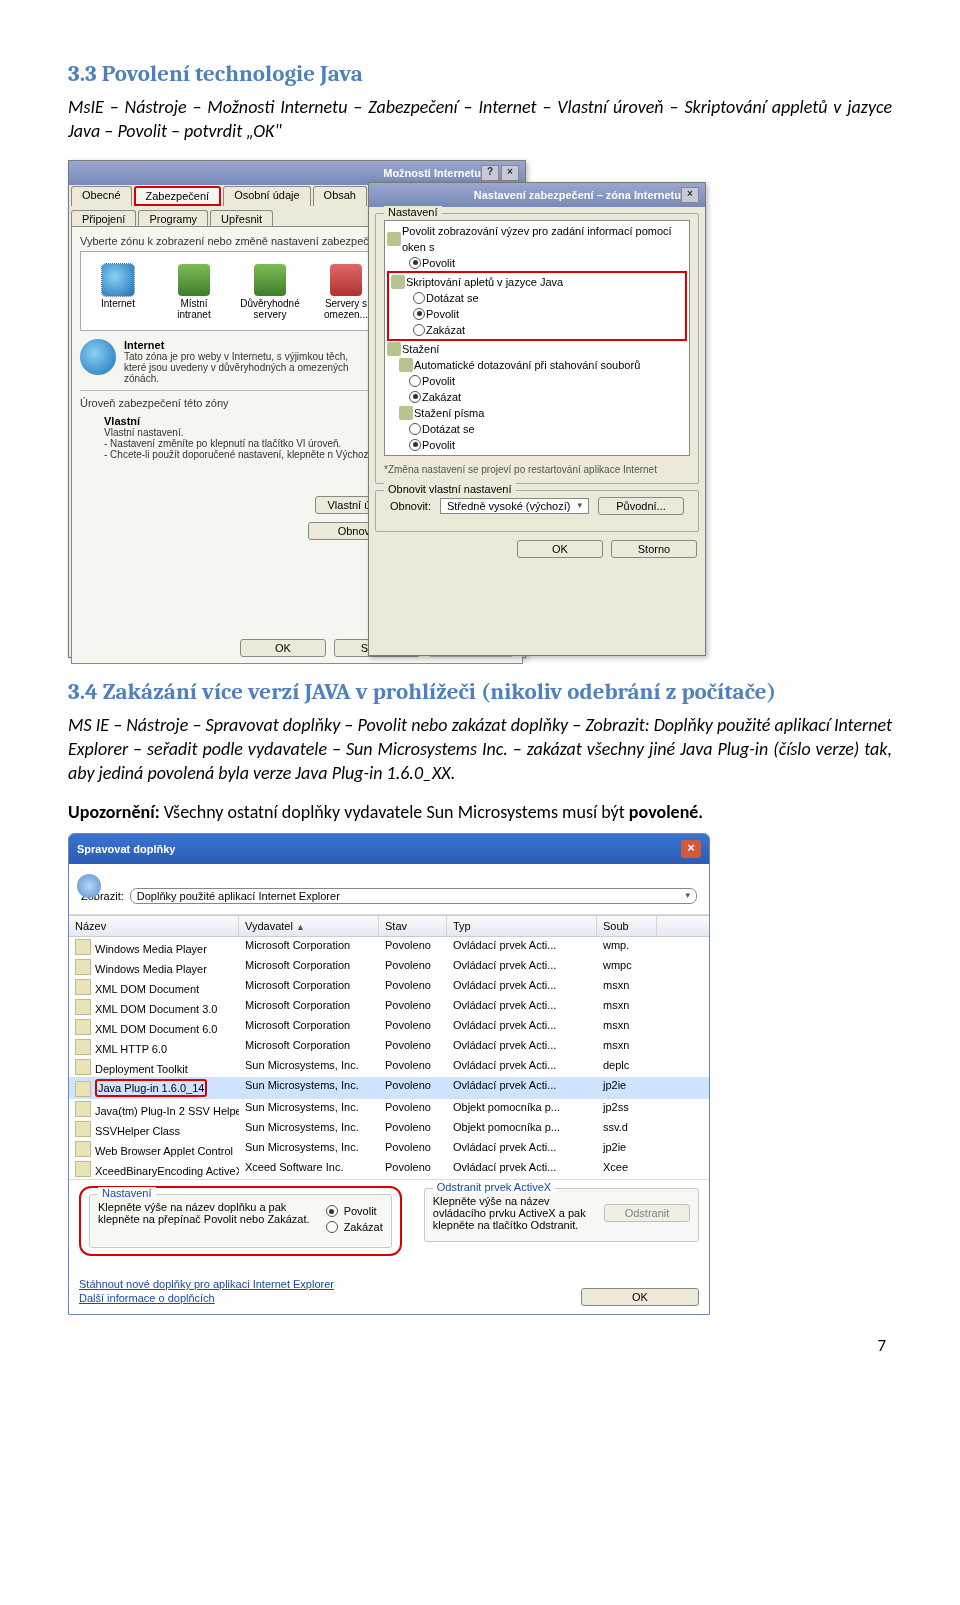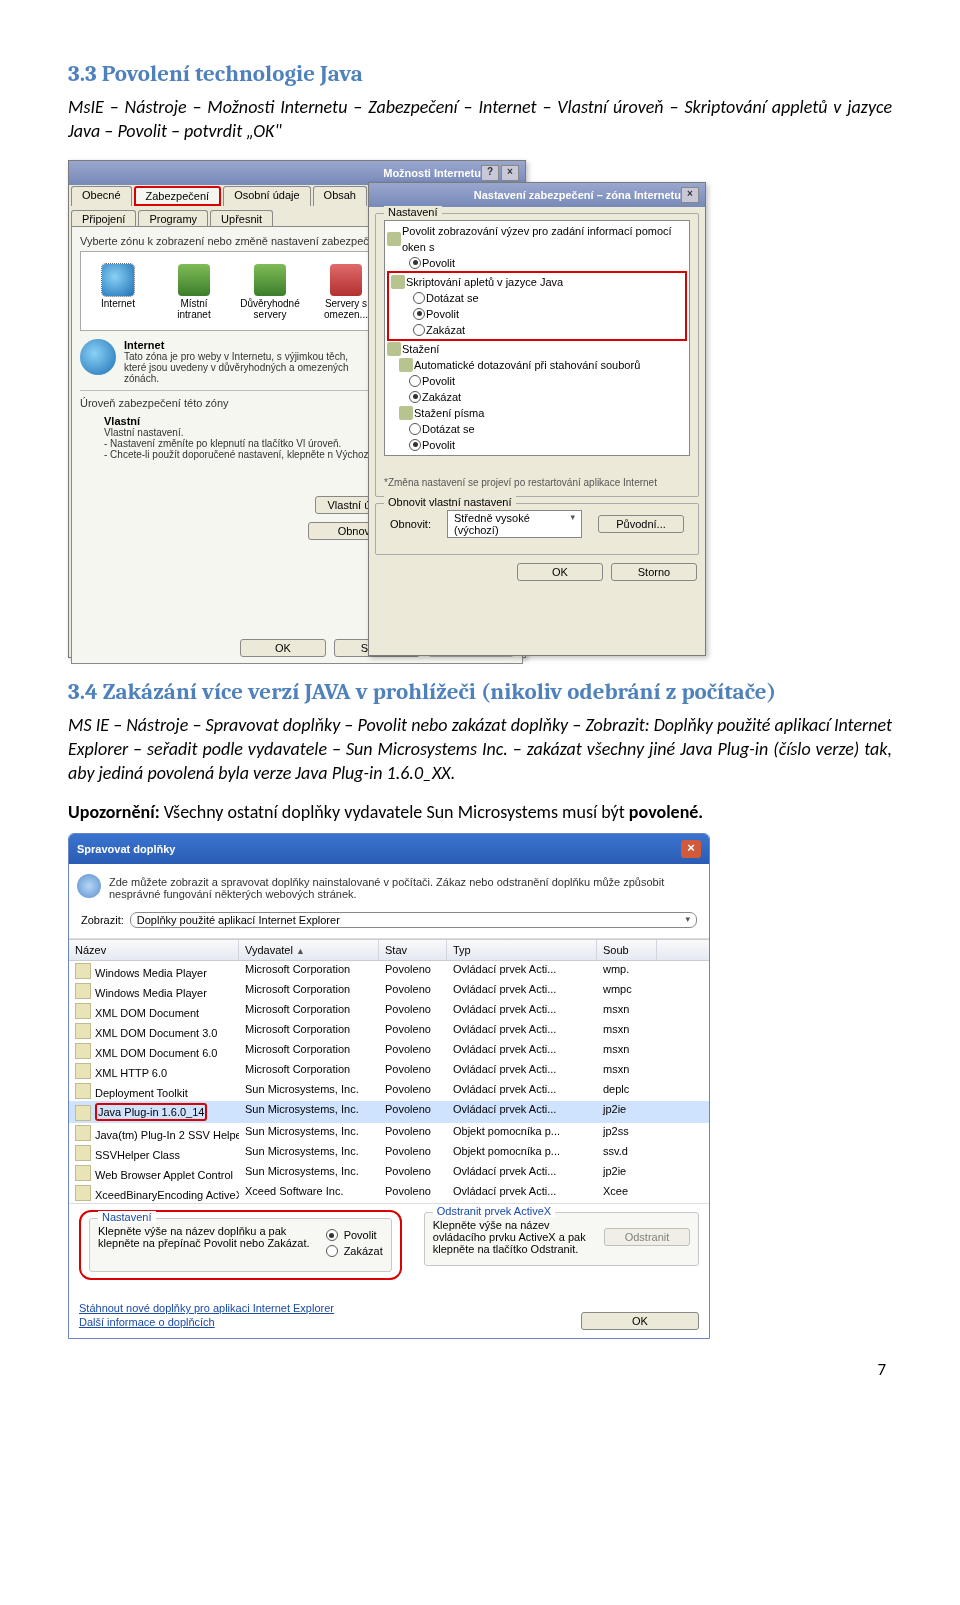--- a/index.html
+++ b/index.html
@@ -142,22 +142,22 @@
     height: 230px;
     overflow: hidden;
     padding: 2px;
   }
   .tree-row { display: flex; align-items: center; gap: 1px; line-height: 16px; }
   .tree-row.indent { padding-left: 22px; }
   .tree-row .cat-icon { width: 14px; height: 14px; background: #b8c48f; border-radius: 2px; flex: none; }
   .radio { width: 10px; height: 10px; border: 1px solid #555; border-radius: 50%; background: #fff; flex: none; display:inline-flex; align-items:center; justify-content:center;}
   .radio.sel::after { content:""; width:5px; height:5px; background:#333; border-radius:50%; }
   .red-box { border: 2px solid #d80000; padding: 1px 2px; }
-  .footnote { font-size: 10px; color: #555; margin-top: 21px; }
-  .resetbox { display: flex; align-items: center; gap: 16px; padding: 0 6px 6px 6px; }
+  .footnote { font-size: 10px; color: #555; margin-top: 8px; }
+  .resetbox { display: flex; align-items: center; gap: 9px; padding: 0 6px 6px 6px; }
   .combo { flex: 1; background: #fff; border: 1px solid #888; padding: 1px 6px; display:flex; justify-content:space-between; }
   .combo .chev { font-size: 9px; color: #555; }
 
   
   .mao {
     font-family: Tahoma, Arial, sans-serif;
     font-size: 11px;
     border: 1px solid #6a86c0;
     width: 640px;
     margin: 0 0 20px 0;
@@ -411,21 +411,20 @@
     <span>Všechny ostatní doplňky vydavatele Sun Microsystems musí být </span><span class="bold">povolené.</span>
   </p>
 
   <div class="mao">
     <div class="mao-title">
       <span>Spravovat doplňky</span>
       <span class="close">×</span>
     </div>
     <div class="mao-desc">
       <span class="gear"></span>
-      <span>Zde můžete zobrazit a spravovat doplňky nainstalované v počítači. Zákaz nebo odstranění doplňku může způsobit nesprávné fungování některých webových stránek.</span>
     </div>
     <div class="mao-filter">
       <span>Zobrazit:</span>
       <span class="combo">
         <span>Doplňky použité aplikací Internet Explorer</span>
         <span class="chev">▾</span>
       </span>
     </div>
     <div class="mao-head">
       <div>Název</div>

